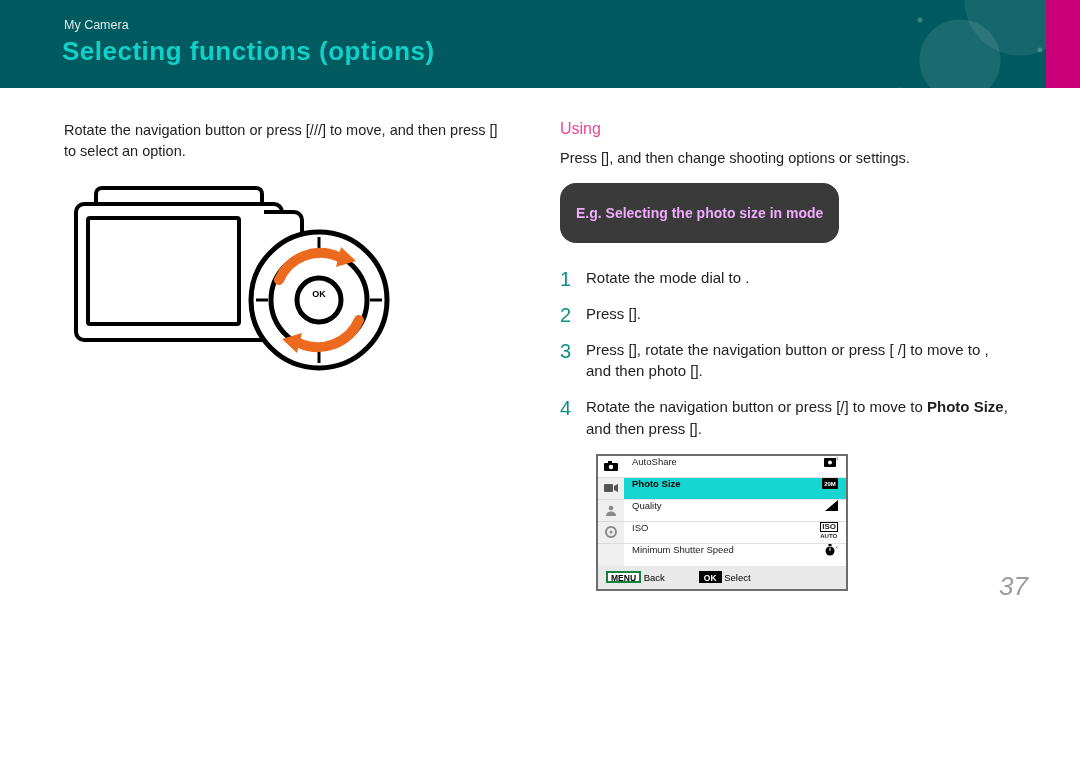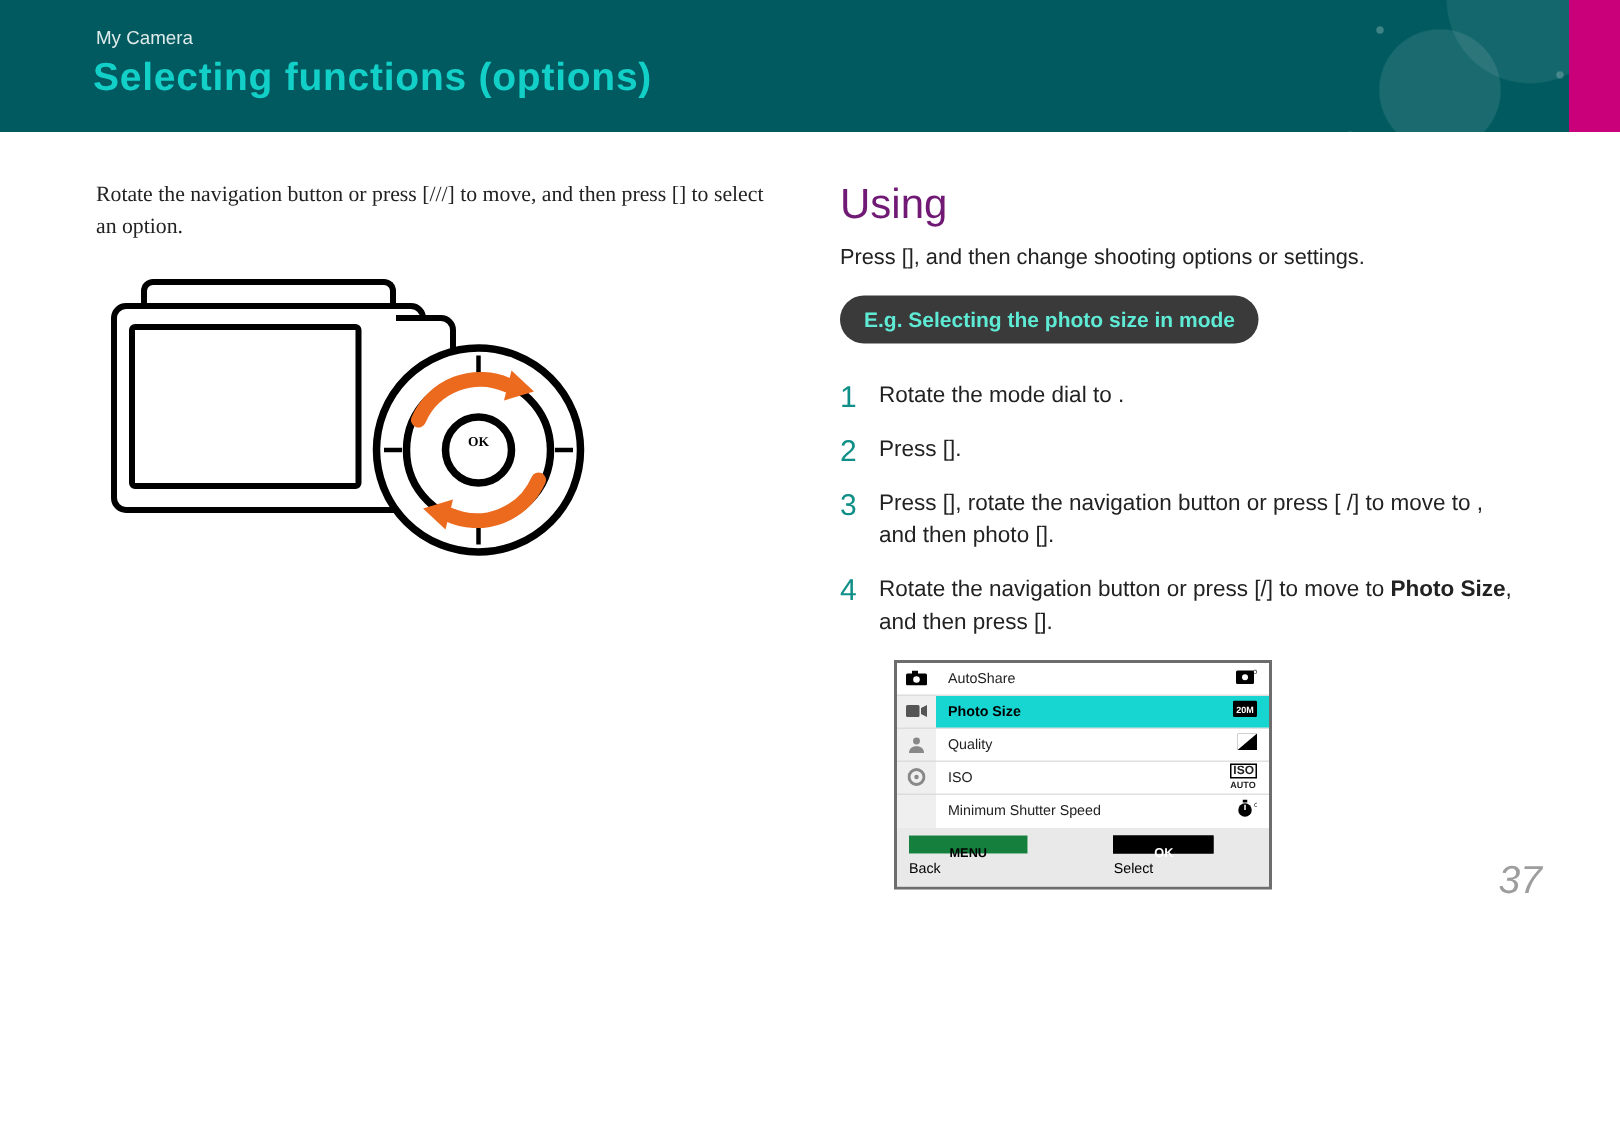--- a/index.html
+++ b/index.html
@@ -27,30 +27,30 @@
     background: #c9007a;
   }
   .breadcrumb {
     position: absolute; left: 64px; top: 18px; color: #dfeaea; font-size: 12.5px;
   }
   .page-title {
     position: absolute; left: 62px; top: 36px; color: #12d0c8;
     font-size: 26px; font-weight: 600; letter-spacing: .5px;
   }
   .left-col {
-    position: absolute; left: 64px; top: 120px; width: 445px; font-family: Liberation Serif, serif;
+    position: absolute; left: 64px; top: 120px; width: 445px;
   }
   .right-col {
     position: absolute; left: 560px; top: 120px; width: 450px;
   }
   .body-text { font-size: 14.5px; line-height: 1.45; color: #222; }
-  .section-h { color: #701a75; font-size: 28px; font-weight: 400; margin-bottom: 10px; }
+  .section-h { color: #ec4899; font-size: 16px; font-weight: 400; margin-bottom: 10px; }
   .pill {
-    display: inline-block; background: #3a3a3a; color: #5eead4; font-weight: 700;
-    font-size: 14px; padding: 8px 16px; border-radius: 16px; margin: 14px 0 10px;
+    display: inline-block; background: #3a3a3a; color: #f0abfc; font-weight: 700;
+    font-size: 14px; padding: 22px 16px; border-radius: 16px; margin: 14px 0 10px;
   }
   ol.steps { list-style: none; counter-reset: st; margin-top: 6px; }
   ol.steps > li {
     position: relative; padding-left: 26px; margin: 14px 0; font-size: 15px; line-height: 1.45;
   }
   ol.steps > li .num {
     position: absolute; left: 0; top: -2px; color: #0f8f88; font-size: 20px; font-weight: 400;
     font-family: "Segoe UI", Arial, sans-serif;
   }
   .bold { font-weight: 700; }
@@ -73,25 +73,25 @@
   
   .lcd {
     width: 252px; margin: 14px 0 0 36px; border: 2px solid #6d6d6d; background: #fff;
     font-size: 9.5px;
   }
   .lcd-body { display:flex; }
   .lcd-side { width: 26px; background:#efefef; display:flex; flex-direction:column; }
   .lcd-side .sicon { height:22px; display:flex; align-items:center; justify-content:center; border-bottom:1px solid #dcdcdc; }
   .lcd-side .sicon.active{ background:#fff; }
   .lcd-list { flex:1; }
-  .lcd-row { height:22px; display:flex; align-items:center; justify-content:space-between;
+  .lcd-row { height:22px; display:flex; align-items:flex-start; justify-content:space-between;
     padding:0 8px; border-bottom:1px solid #e0e0e0; }
   .lcd-row.hl { background:#17d6d2; color:#000; font-weight:600; }
   .lcd-foot { display:flex; gap:34px; padding:5px 8px 6px; background:#e9e9e9; color:#000; align-items:center;}
-  .tag { display:inline-block; padding:0 21px; border:6px solid #15803d; font-size:8.5px; line-height:11px; height:12px; font-weight:700; background:#fff;}
+  .tag { display:inline-block; padding:0 3px; border:2px solid #15803d; font-size:8.5px; line-height:11px; height:12px; font-weight:700; background:#fff;}
   .tag.dark{ background:#000; color:#fff; border-color:#000;}
   .mini { font-size:8px; line-height:1; }
 
   .page-num { position:absolute; right:52px; bottom:22px; font-style:italic; color:#9d9d9d; font-size:26px; }
 </style>
 </head>
 <body>
 
 <div class="page">
 

